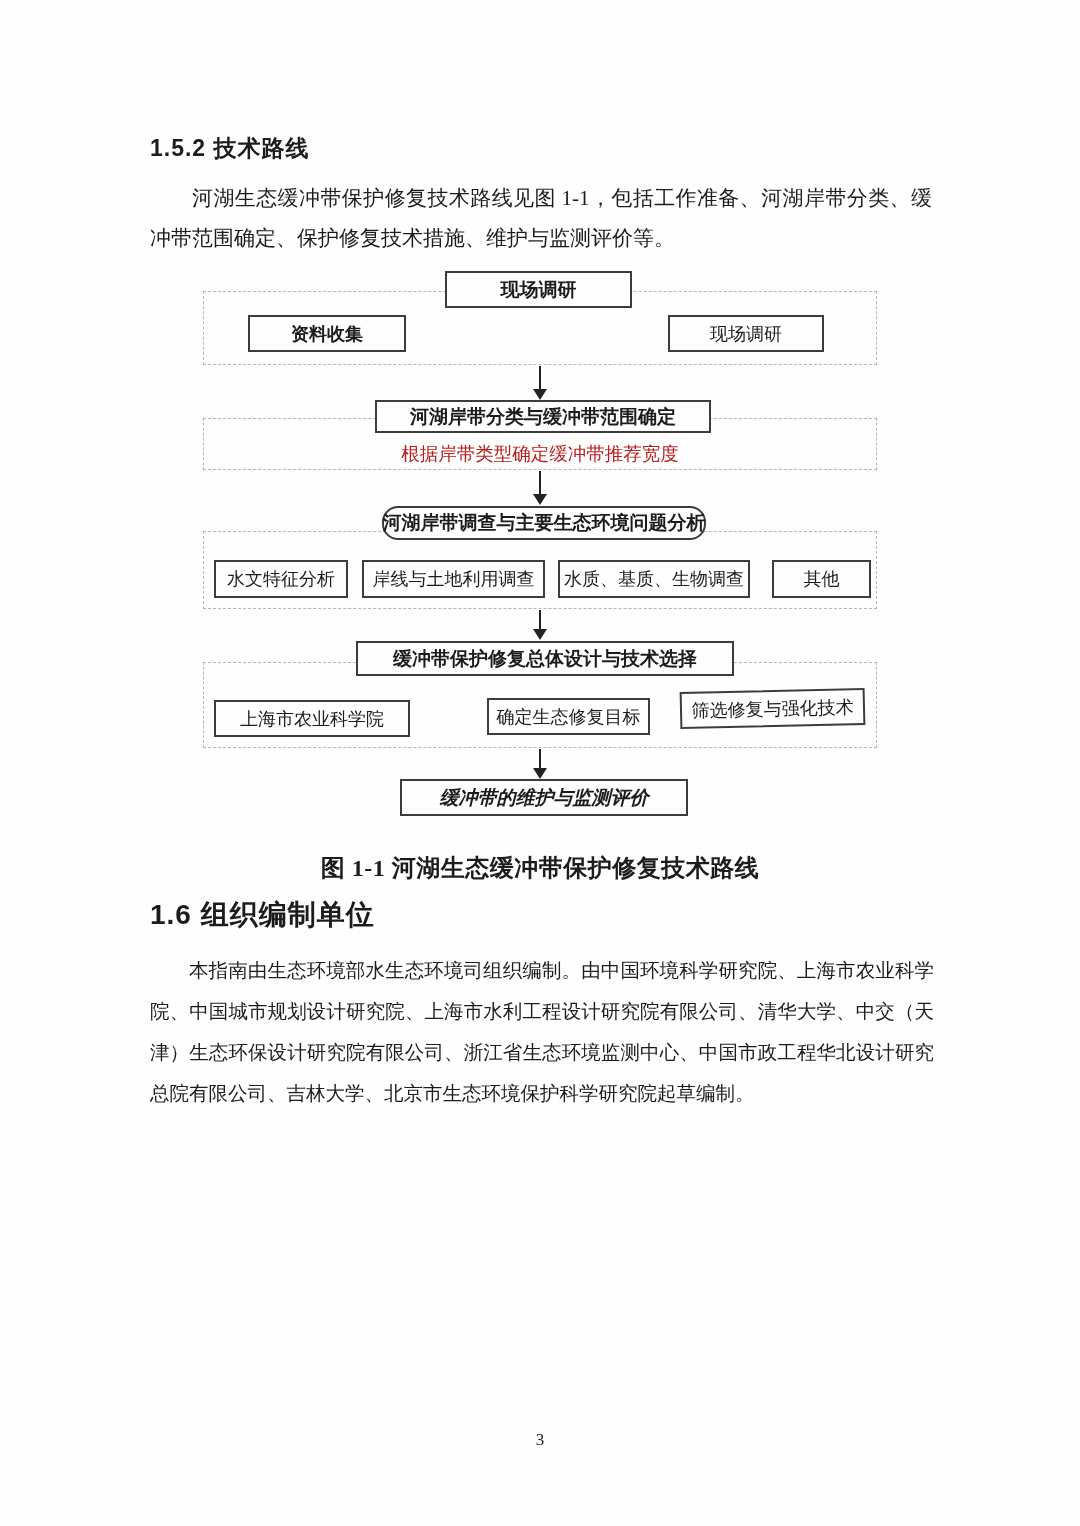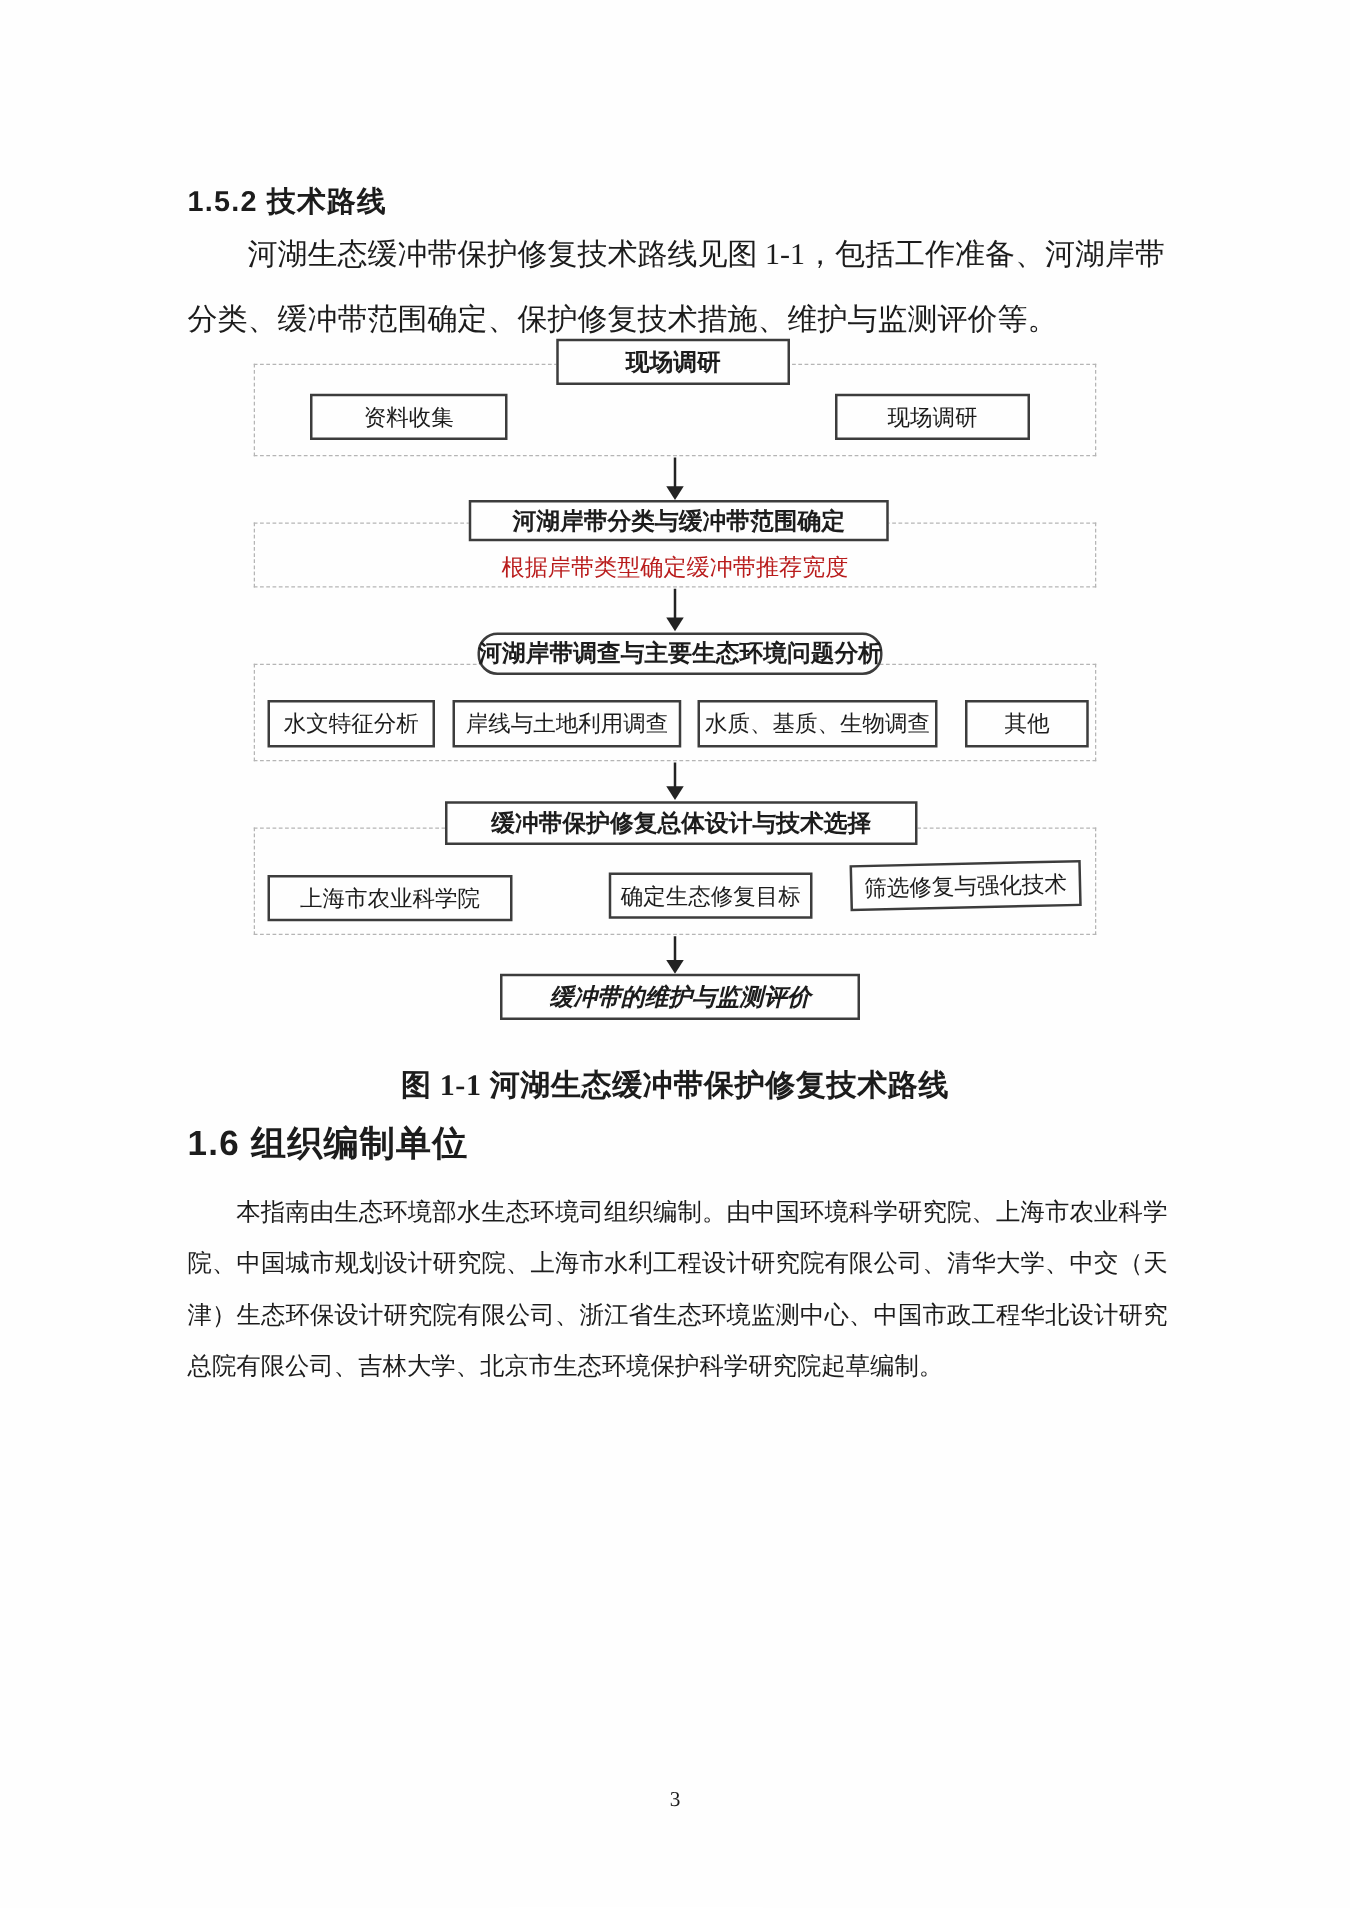--- a/index.html
+++ b/index.html
@@ -10,27 +10,27 @@
     position: relative;
     width: 1080px;
     height: 1526px;
     margin: 0 auto;
     background: #fefefe;
     overflow: hidden;
   }
 
   
   .h-152 {
-    position: absolute; left: 150px; top: 146px;
+    position: absolute; left: 150px; top: 133px;
     font-family: "Liberation Sans", sans-serif;
     font-size: 23px; font-weight: bold; letter-spacing: 1px;
   }
   .para-152 {
     position: absolute; left: 150px; top: 178px; width: 782px;
-    font-size: 24px; line-height: 52px;
+    font-size: 21px; line-height: 40px;
     text-align: justify; text-indent: 2em;
   }
   .fig-caption {
     position: absolute; left: 0; top: 852px; width: 100%;
     text-align: center; font-size: 24px; font-weight: bold;
     letter-spacing: 0.5px;
   }
   .h-16 {
     position: absolute; left: 150px; top: 896px;
     font-family: "Liberation Sans", sans-serif;
@@ -75,21 +75,21 @@
     position: absolute; left: -6px; bottom: -10px;
     width: 0; height: 0;
     border-left: 7px solid transparent;
     border-right: 7px solid transparent;
     border-top: 11px solid #222222;
   }
 
   
   .s1-title  { left: 445px; top: 6px;   width: 187px; height: 37px; }
   .s1-dash   { left: 203px; top: 26px;  width: 674px; height: 74px; }
-  .s1-c1     { left: 248px; top: 50px;  width: 158px; height: 37px; }
+  .s1-c1     { left: 248px; top: 50px;  width: 158px; height: 37px; font-weight: bold; }
   .s1-c2     { left: 668px; top: 50px;  width: 156px; height: 37px; }
   .a1        { top: 101px; height: 24px; }
   
   .s2-title  { left: 375px; top: 135px; width: 336px; height: 33px; }
   .s2-dash   { left: 203px; top: 153px; width: 674px; height: 52px; }
   .s2-note   { top: 176px; }
   .a2        { top: 206px; height: 24px; }
   
   .s3-title  { left: 382px; top: 241px; width: 324px; height: 34px; border-radius: 16px; }
   .s3-dash   { left: 203px; top: 266px; width: 674px; height: 78px; }

